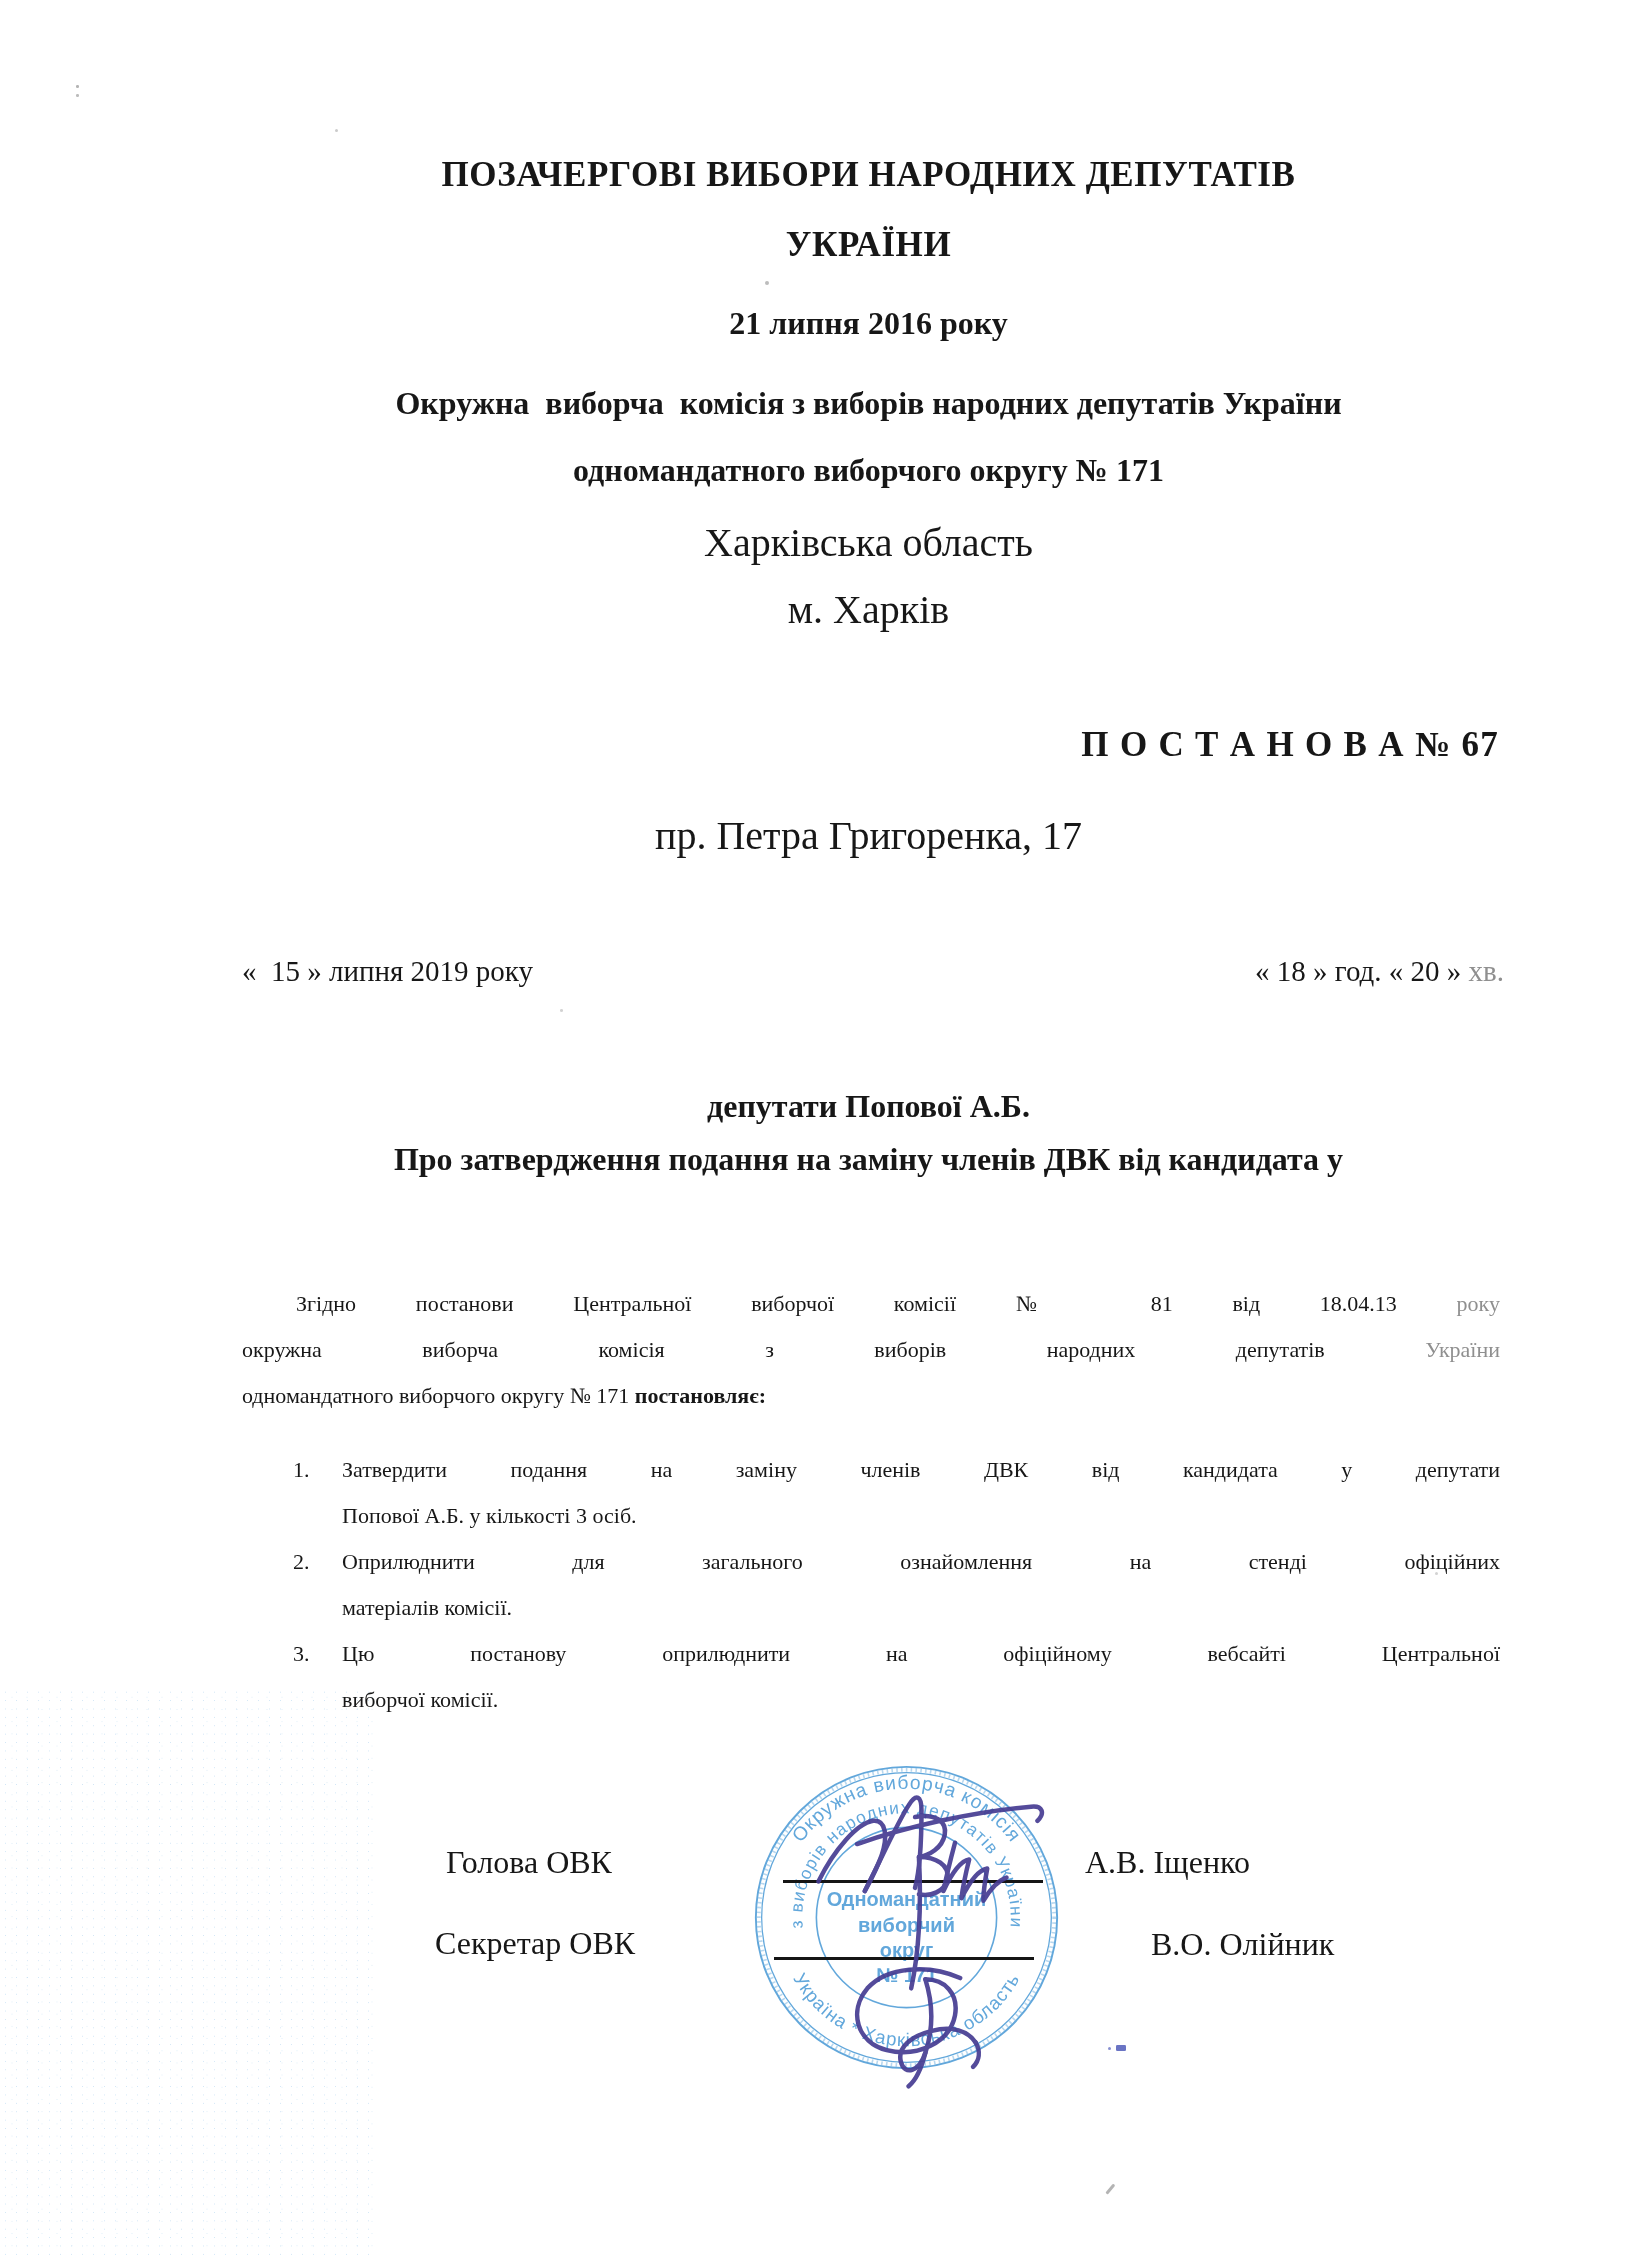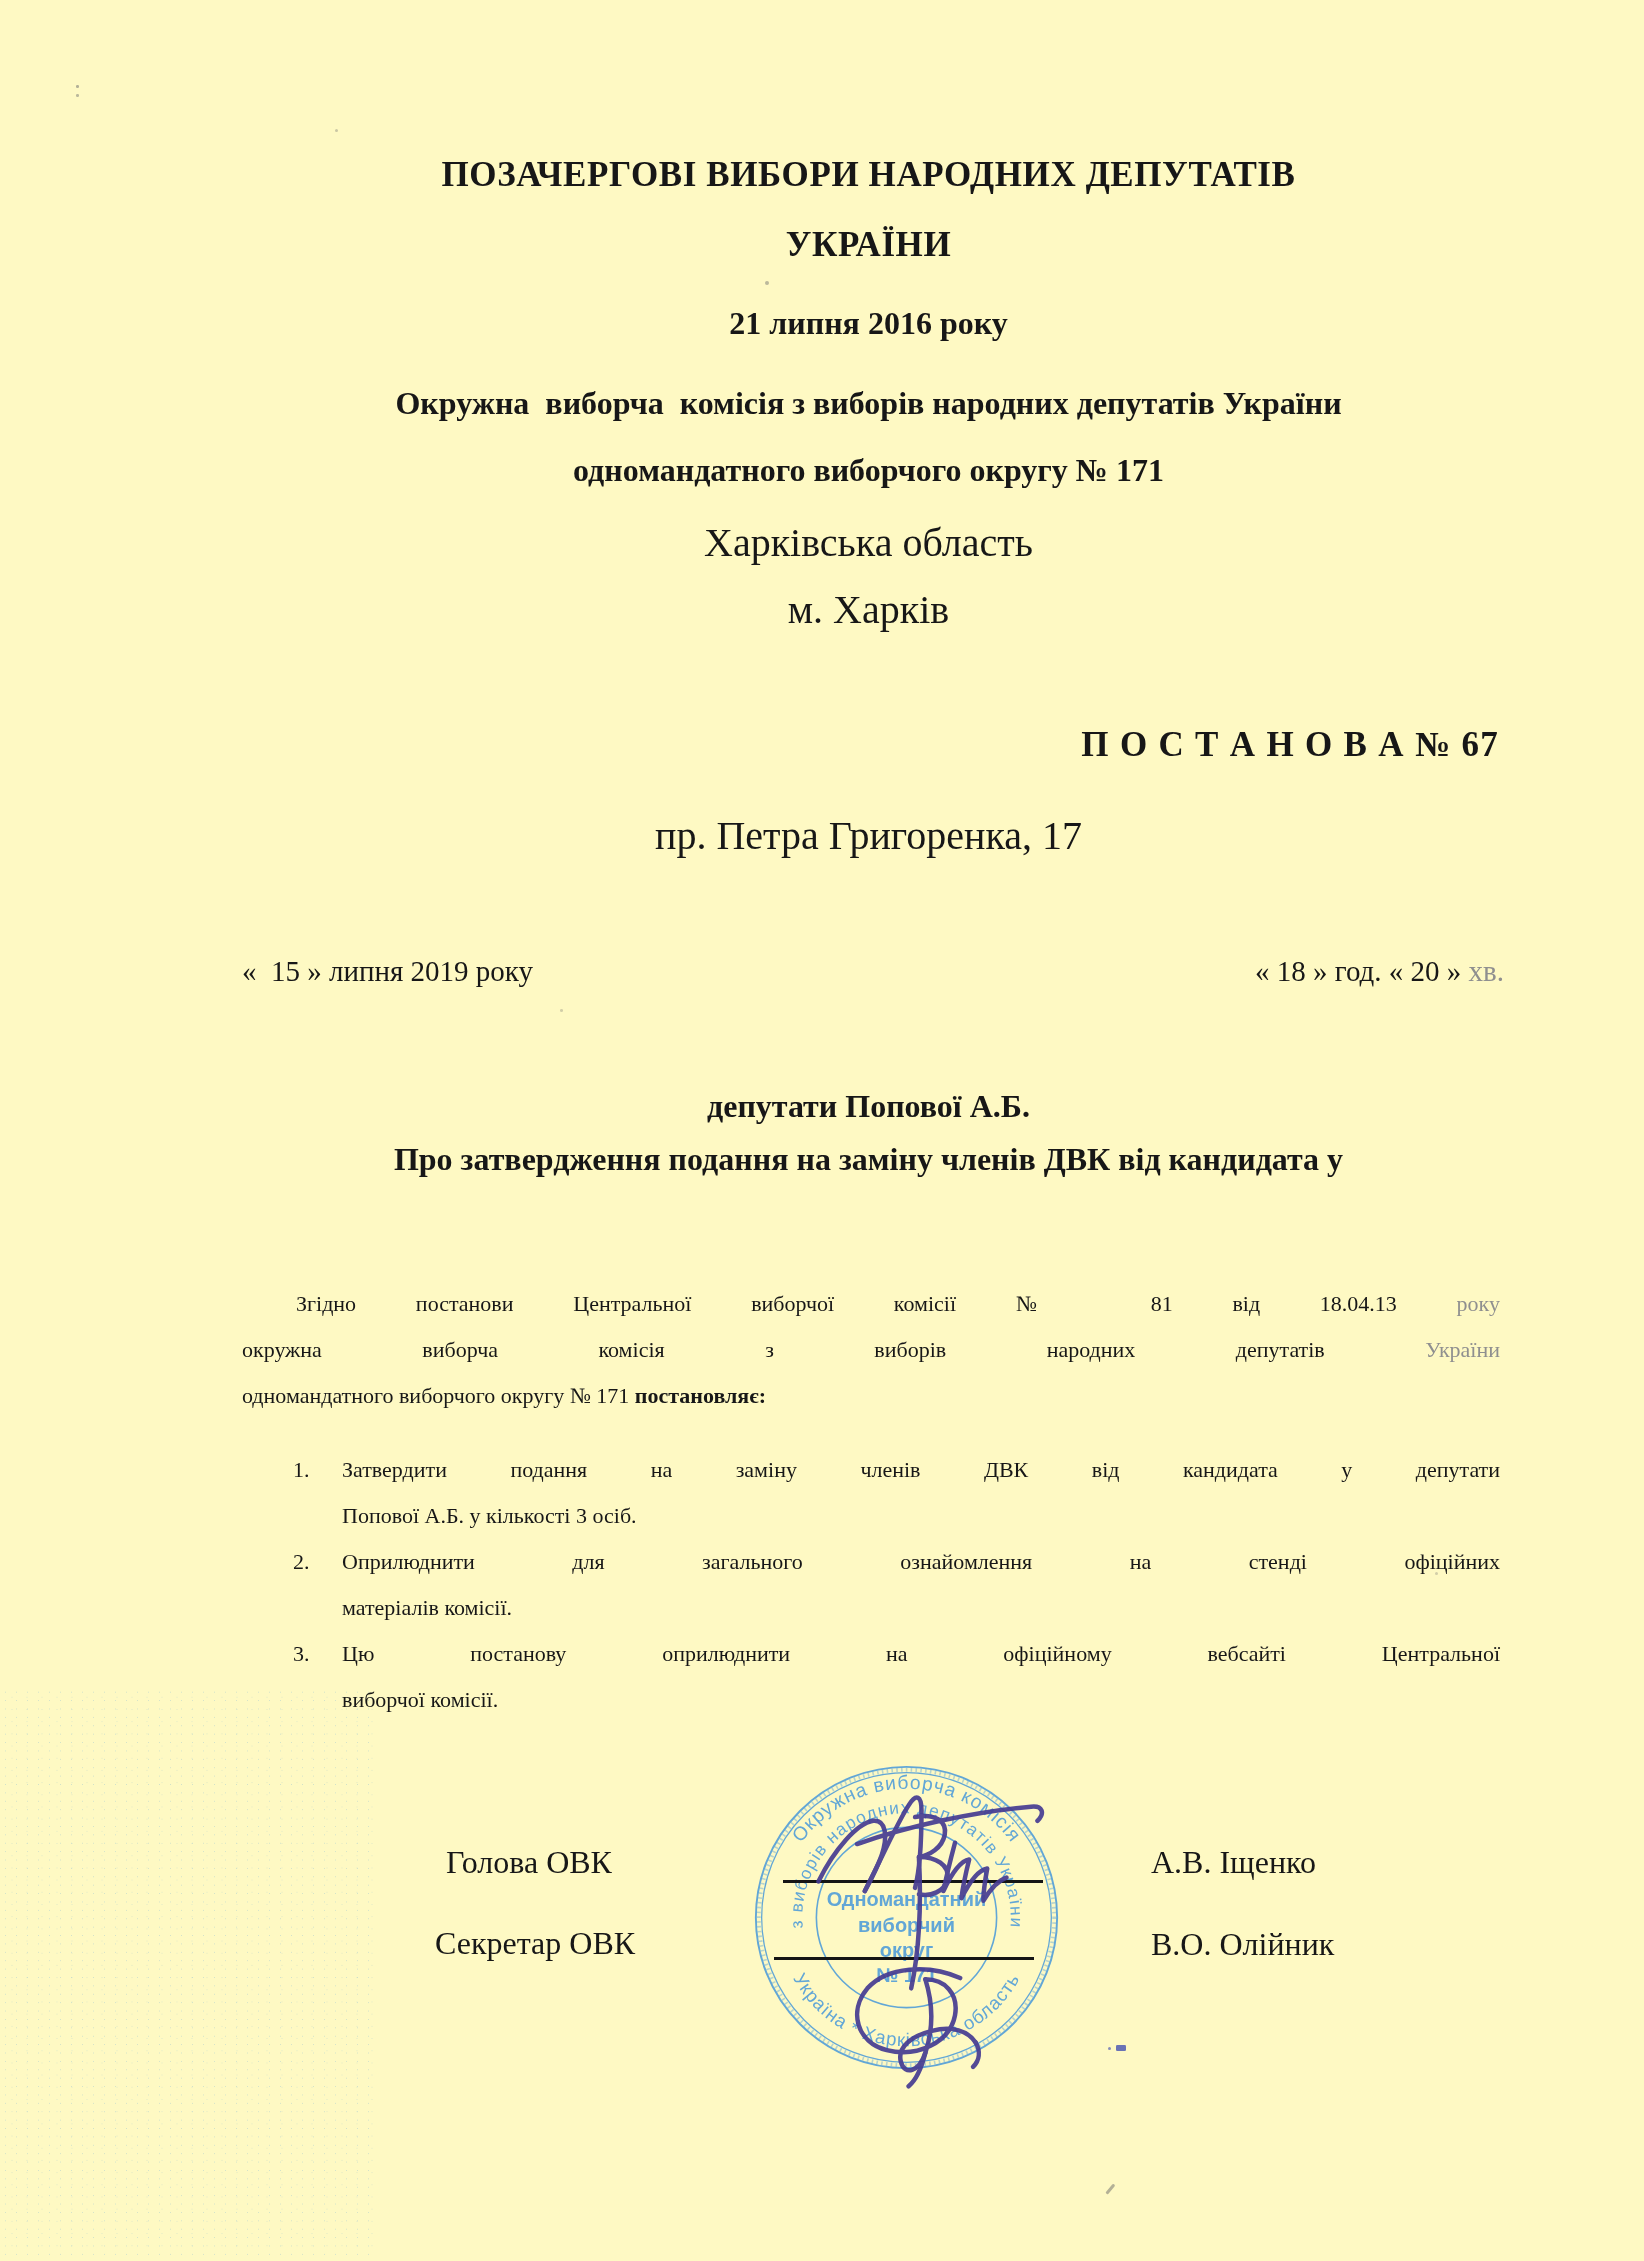--- a/index.html
+++ b/index.html
@@ -1,19 +1,19 @@
 <!DOCTYPE html>
 <html style="font-size:10.3px"><head>
 <meta charset="utf-8">
 <style>
   html,body{margin:0;padding:0;background:#e8e8e8;}
   #page{
     position:relative;
     width:1644px;height:2261px;
-    background:#fef9c3;
+    background:#ffffff;
     font-family:"Liberation Serif","DejaVu Serif",serif;
     color:#171717;
     overflow:hidden;
   }
   .ctr{position:absolute;left:238px;width:1261px;text-align:center;}
   .b{font-weight:bold;}
   .pre{white-space:pre-wrap;}
   .title{font-size:35px;font-weight:bold;letter-spacing:0.6px;}
   .h2{font-size:32px;font-weight:bold;}
   .plain{font-size:40px;}
@@ -126,21 +126,21 @@
     </text>
     <g class="stamptext" font-size="31" font-weight="600" text-anchor="middle">
       <text x="240" y="222">Одномандатний</text>
       <text x="240" y="262">виборчий</text>
       <text x="240" y="301">округ</text>
       <text x="240" y="340">№ 171</text>
     </g>
   </svg>
 
   <div class="signlabel" style="left:446px;top:1844px;">Голова ОВК</div>
-  <div class="signlabel" style="left:1151px;top:1844px;">А.В. Іщенко</div>
+  <div class="signlabel" style="left:1085px;top:1844px;">А.В. Іщенко</div>
   <div class="signlabel" style="left:435px;top:1925px;">Секретар ОВК</div>
   <div class="signlabel" style="left:1151px;top:1926px;">В.О. Олійник</div>
 
   <div class="sigline" style="left:783px;top:1880px;width:260px;"></div>
   <div class="sigline" style="left:774px;top:1957px;width:260px;"></div>
 
   <svg class="sigsvg" viewBox="0 0 600 520">
     <g fill="none" stroke="#463c92" stroke-width="7" stroke-linecap="round" stroke-linejoin="round" opacity="0.92">
       <g>
         <path d="M 140,190 C 165,140 200,100 225,96 C 245,94 248,120 238,150 C 230,172 220,190 212,205"></path>

